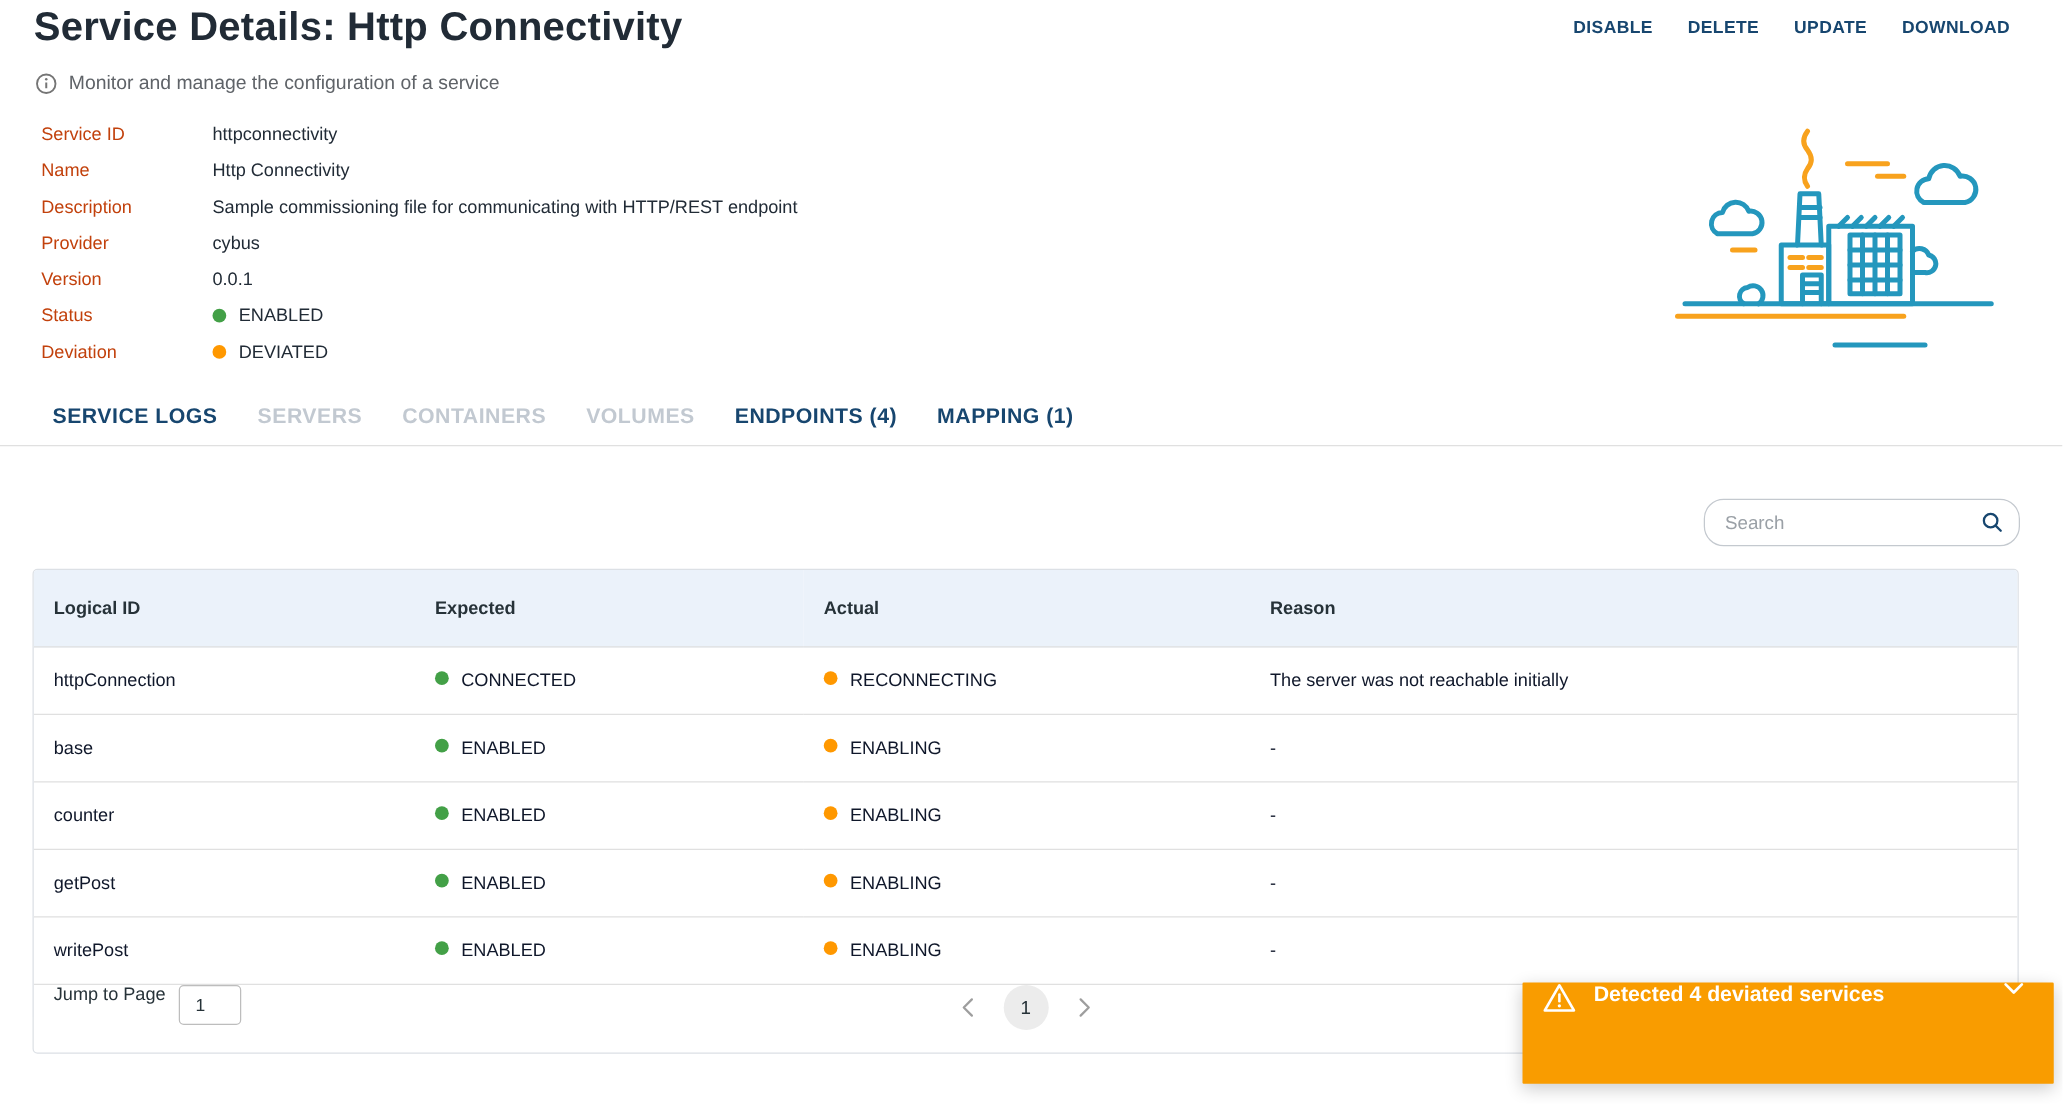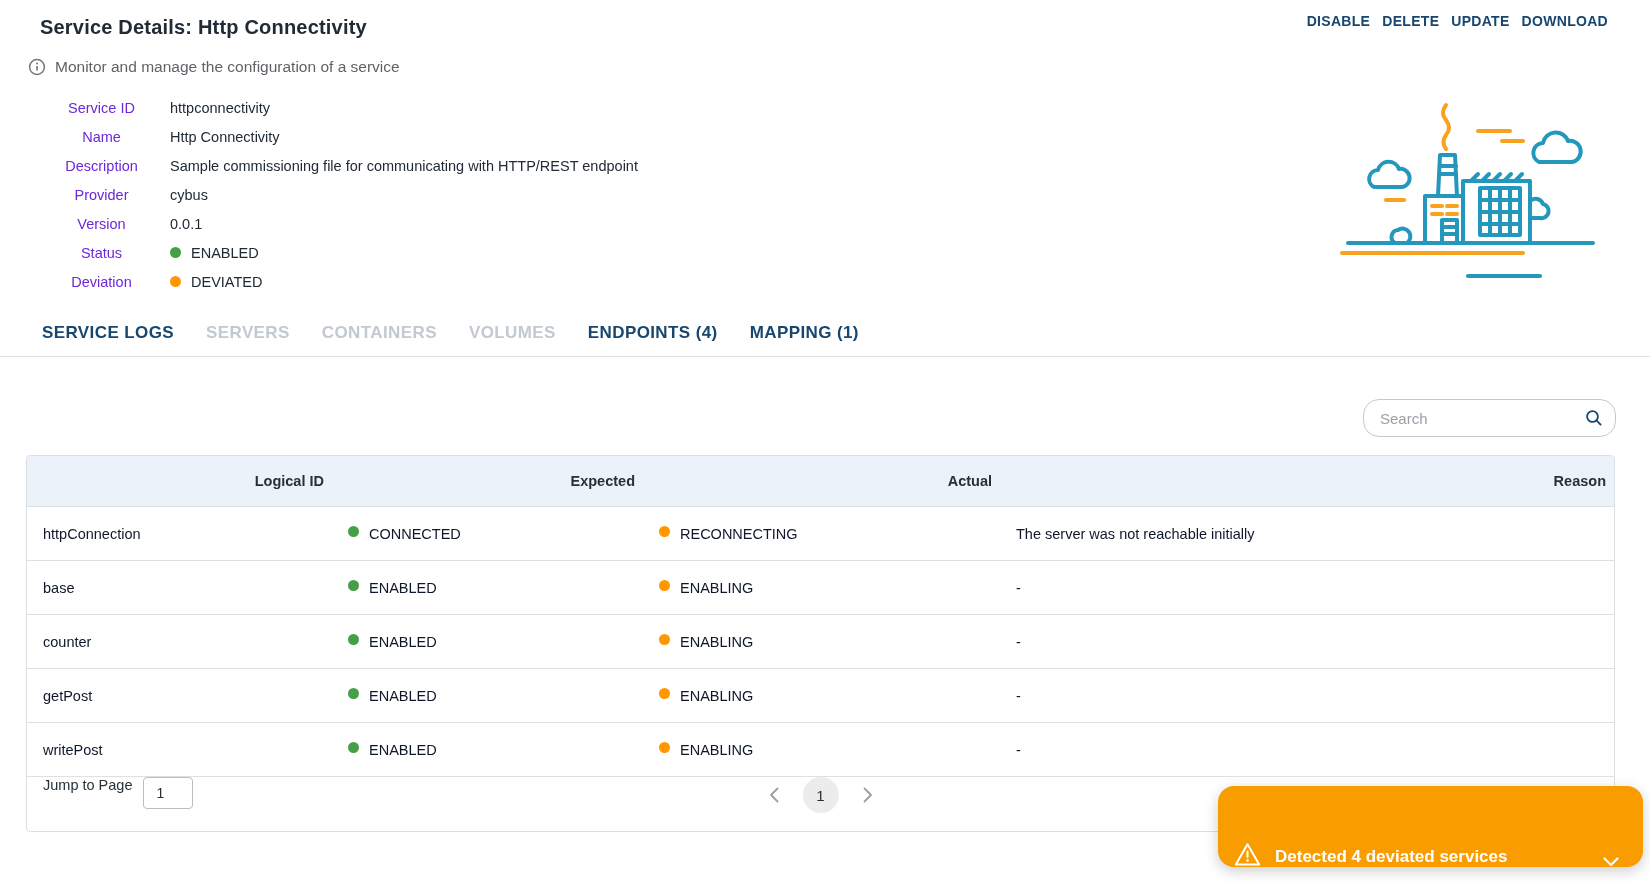--- a/index.html
+++ b/index.html
@@ -5,37 +5,37 @@
   html,body{margin:0;padding:0;}
   body{
     width:1650px;height:883px;position:relative;overflow:hidden;
     background:#ffffff;font-family:"Liberation Sans",sans-serif;
     -webkit-font-smoothing:antialiased;
   }
   button{font-family:"Liberation Sans",sans-serif;}
 
   
   .page-title{
-    position:absolute;left:27px;top:3px;margin:13px;
-    font-size:20px;font-weight:700;color:var(--title-text);letter-spacing:.2px;
-  }
-  .actions{position:absolute;top:13px;right:42px;display:flex;gap:12px;}
+    position:absolute;left:27px;top:3px;margin:0;
+    font-size:32px;font-weight:700;color:var(--title-text);letter-spacing:.2px;
+  }
+  .actions{position:absolute;top:13px;right:42px;display:flex;gap:28px;}
   .action-btn{
     background:none;border:none;padding:0;cursor:pointer;
     font-size:14px;font-weight:700;color:var(--accent);letter-spacing:.3px;
   }
   .subtitle{
     position:absolute;left:28px;top:58px;display:flex;align-items:center;gap:9px;
     color:var(--muted-text);font-size:15.5px;
   }
 
   
   .details{position:absolute;left:33px;top:93px;}
   .field-row{display:flex;align-items:center;height:29px;font-size:14.5px;}
-  .field-label{width:137px;color:#6d28d9;flex:none;text-align:center;}
+  .field-label{width:137px;color:#c2410c;flex:none;}
   .field-value{color:var(--title-text);display:flex;align-items:center;white-space:nowrap;}
   .dot{width:11px;height:11px;border-radius:50%;margin-right:10px;display:inline-block;flex:none;}
 
   .illustration{position:absolute;left:1340px;top:98px;width:270px;height:188px;}
 
   
   .tabs{
     position:absolute;left:0;top:309px;width:100%;height:48px;box-sizing:border-box;
     border-bottom:1px solid var(--border);padding-left:26px;display:flex;align-items:stretch;
   }
@@ -55,21 +55,21 @@
   .search-input{border:none;outline:none;flex:1;font-size:15px;color:#263238;min-width:0;background:transparent;}
   .search-input::placeholder{color:#9aa0a6;}
 
   
   .data-table{
     position:absolute;left:26px;top:455px;width:1589px;box-sizing:border-box;
     border:1px solid #dce0e5;border-radius:4px;overflow:hidden;background:#fff;
   }
   table{width:100%;border-collapse:collapse;table-layout:fixed;}
   thead th{
-    background:var(--table-header-bg);height:50px;text-align:right;padding:0 8px 0 16px;
+    background:var(--table-header-bg);height:61px;text-align:left;padding:0 8px 0 16px;
     font-size:14.5px;font-weight:700;color:#263238;
   }
   tbody td{
     height:53px;border-top:1px solid var(--border);padding:0 8px 0 16px;
     font-size:14.5px;color:#0f172a;white-space:nowrap;overflow:hidden;
   }
   .status-wrap{display:flex;align-items:flex-start;}
 
   .table-footer{
     height:54px;border-top:1px solid var(--border);position:relative;
@@ -82,21 +82,21 @@
   .pager{position:absolute;left:50%;transform:translateX(-50%);display:flex;align-items:center;gap:24px;}
   .pager-btn{background:none;border:none;padding:0;cursor:pointer;display:flex;align-items:center;}
   .page-circle{
     width:36px;height:36px;border-radius:50%;background:#ececec;border:none;cursor:pointer;
     display:flex;align-items:center;justify-content:center;font-size:15px;color:#263238;
   }
 
   
   .toast{
     position:absolute;left:1218px;top:786px;width:425px;height:81px;box-sizing:border-box;
-    background:var(--toast-bg);border-radius:16px;display:flex;align-items:flex-end;
+    background:var(--toast-bg);border-radius:1px;display:flex;align-items:flex-start;
     padding:0 24px 0 16px;color:#fff;box-shadow:0 4px 14px rgba(0,0,0,.2);cursor:pointer;
   }
   .toast-msg{font-size:17px;font-weight:700;margin-left:14px;flex:1;}
 </style>
 </head>
 <body>
 
 <h1 class="page-title">Service Details: Http Connectivity</h1>
 
 <div class="actions">

